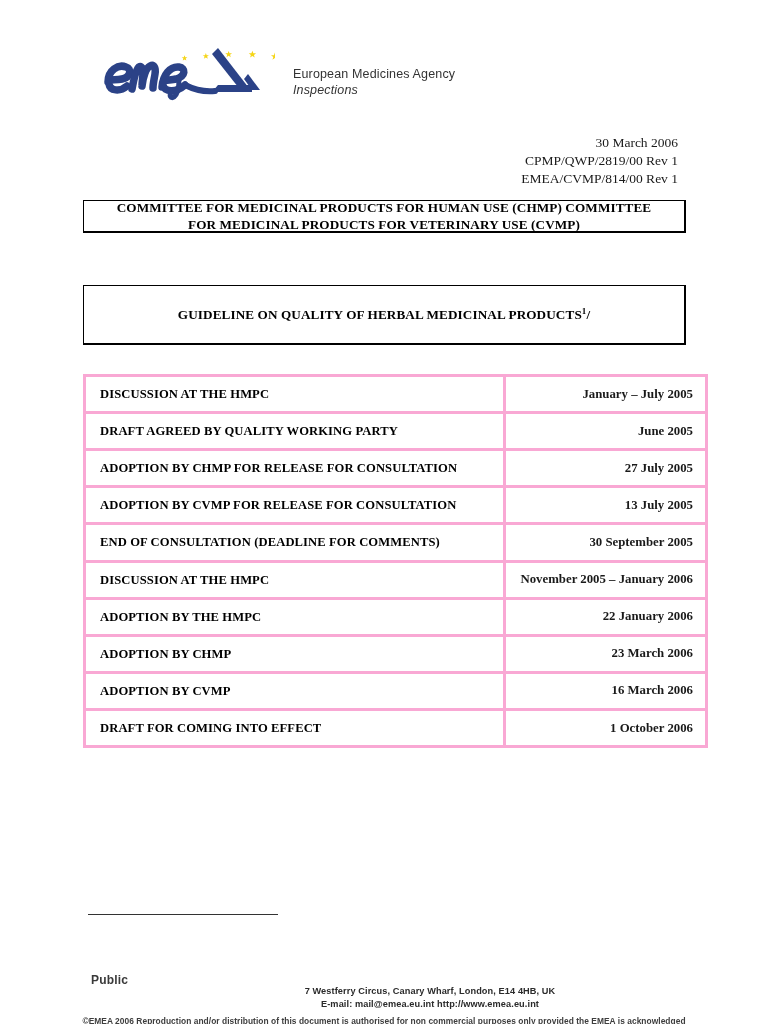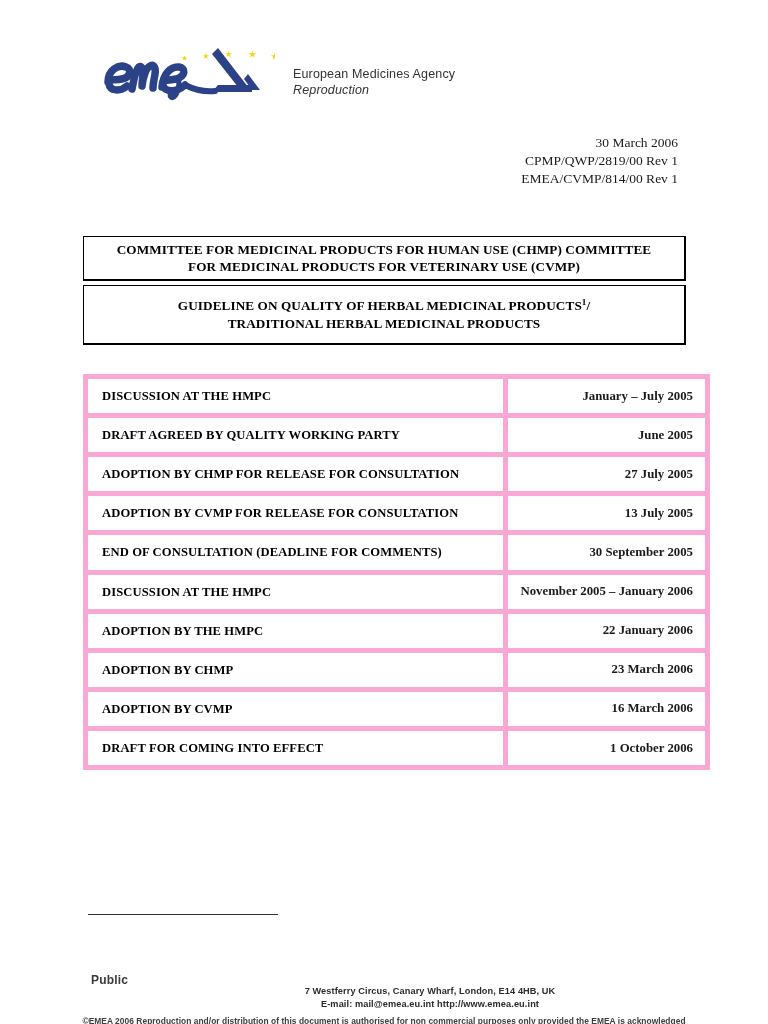--- a/index.html
+++ b/index.html
@@ -83,23 +83,22 @@
     font-weight: bold;
     font-size: 13.2px;
     line-height: 1.32;
     letter-spacing: 0.1px;
     display: flex;
     align-items: center;
     justify-content: center;
   }
   #box-committees {
     top: 200px;
-    height: 45px;
+    height: 33px;
     padding: 2px 14px;
-    margin-top: 36px;
   }
   #box-guideline {
     top: 285px;
     height: 60px;
     padding: 8px 14px;
   }
   .sup {
     font-size: 9px;
     vertical-align: super;
     line-height: 0;
@@ -108,21 +107,21 @@
   
   .history-table {
     position: absolute;
     left: 83px;
     top: 374px;
     width: 622px;
     border-collapse: collapse;
     table-layout: fixed;
   }
   .history-table td {
-    border: 5px solid #f9a8d4;
+    border: 3px solid #f9a8d4;
     vertical-align: middle;
     box-sizing: border-box;
   }
   .history-table td.stage {
     width: 420px;
     padding: 9px 4px 9px 14px;
     font-weight: bold;
     font-size: 12.6px;
     line-height: 1.28;
     letter-spacing: 0.1px;
@@ -234,41 +233,40 @@
           <path d="M118,14 L152,58 L142,58 L112,20 Z"></path>
           <path d="M112,58 L152,58 L152,51 L118,51 Z"></path>
           <path d="M148,40 L160,56 L152,56 L144,45 Z"></path>
         </g>
 
         <path d="M85,51 C95,56 106,58 115,57" fill="none" stroke="#2b4287" stroke-width="6" stroke-linecap="round"></path>
       </svg>
     </div>
     <div class="agency-text">
       <div class="agency-line1">European Medicines Agency</div>
-      <div class="agency-line2">Reproduction</div>
+      <div class="agency-line2">Inspections</div>
     </div>
   </div>
 
   <div class="docrefs">
     <div>30 March 2006</div>
     <div>CPMP/QWP/2819/00 Rev 1</div>
     <div>EMEA/CVMP/814/00 Rev 1</div>
   </div>
 
   <div class="titlebox" id="box-committees">
     <div>
       <span>COMMITTEE FOR MEDICINAL PRODUCTS FOR HUMAN USE (CHMP) COMMITTEE</span><br>
       <span>FOR MEDICINAL PRODUCTS FOR VETERINARY USE (CVMP)</span>
     </div>
   </div>
 
   <div class="titlebox" id="box-guideline">
     <div>
       <span>GUIDELINE ON QUALITY OF HERBAL MEDICINAL PRODUCTS</span><span class="sup">1</span><span>/</span><br>
-      <span>TRADITIONAL HERBAL MEDICINAL PRODUCTS</span>
     </div>
   </div>
 
   <table class="history-table">
     <tbody>
         <tr>
           <td class="stage">DISCUSSION AT THE HMPC</td>
           <td class="date">January – July 2005</td>
         </tr>
         <tr>

